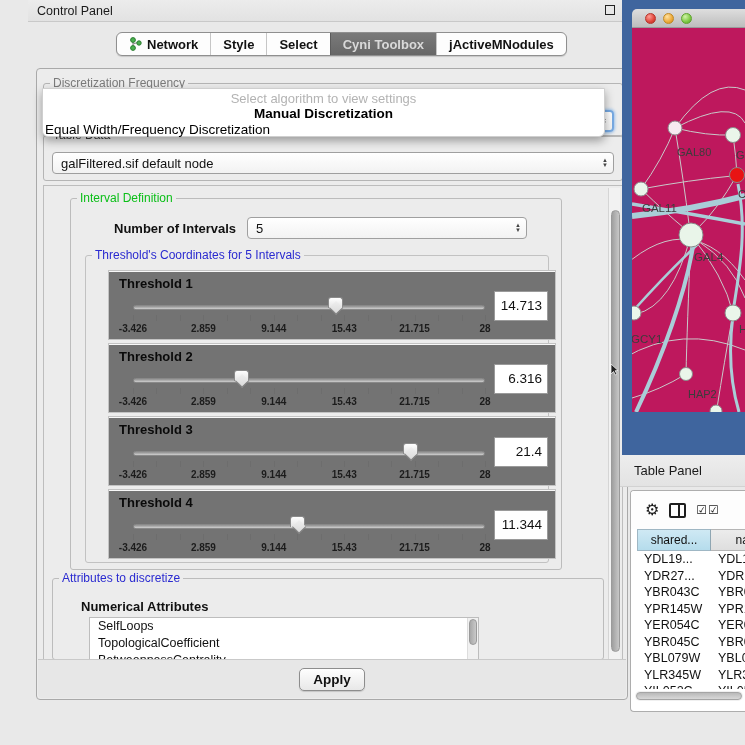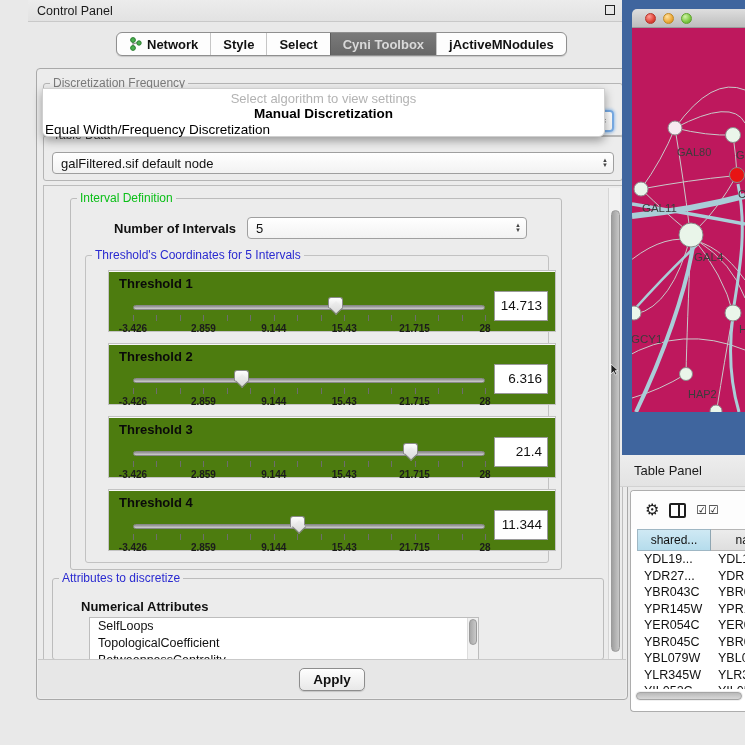--- a/index.html
+++ b/index.html
@@ -45,21 +45,21 @@
   .popup .ph { text-align:center; color:#b3b3b3; font-size:13px; padding-top:2px; }
   .popup .opt { font-size:13.5px; padding:0 2px; line-height:16px; color:#000; }
   .popup .opt.bold { font-weight:bold;text-align:center; }
 
   
   .scrollpane { position:absolute; left:6px; top:116px; width:580px; height:478px; border:1px solid #bdbdbd; background:#ececec; }
   .vscroll { position:absolute; right:2px; top:2px; width:12px; height:472px; background:#f2f2f2; border-left:1px solid #d5d5d5; }
   .vthumb { position:absolute; left:1.5px; width:9px; border-radius:5px; background:linear-gradient(90deg,#9f9f9f,#c7c7c7); border:1px solid #9a9a9a; }
 
   
-  .threshold { position:absolute; left:22px; width:448px; height:62px; background:#4d7c0f; border:1px solid #c3c3c3; box-shadow:inset 0 1px 0 #f8f8f8; }
+  .threshold { position:absolute; left:22px; width:448px; height:70px; background:#737373; border:1px solid #c3c3c3; box-shadow:inset 0 1px 0 #f8f8f8; }
   .threshold .ttitle { position:absolute; left:10px; top:5px; font-size:13px; font-weight:bold; color:#0a0a0a; }
   .slider { position:absolute; left:24px; top:26px; width:352px; height:40px; }
   .track { position:absolute; left:0; top:8px; width:100%; height:5px; border-radius:3px; background:linear-gradient(#8f8f8f,#cfcfcf); border:1px solid #898989; }
   .ticks { position:absolute; left:0; top:18px; width:100%; height:7px; }
   .tick { position:absolute; top:0; width:1px; height:6px; background:#6d6d6d; }
   .tick-labels { position:absolute; left:0; top:26px; width:100%; height:12px; }
   .tick-label { position:absolute; transform:translateX(-50%); font-size:10px; font-weight:bold; color:#1c1c1c; white-space:nowrap; }
   .thumb { position:absolute; top:0; width:15px; height:11px; border:1px solid #8a8a8a; border-bottom:none; border-radius:3px 3px 0 0; background:linear-gradient(#fefefe,#e3e3e3); z-index:3; }
   .thumb::after { content:""; position:absolute; left:2.1px; top:5.4px; width:9.2px; height:9.2px; transform:rotate(45deg); background:linear-gradient(135deg,#efefef,#dadada); border-right:1px solid #8a8a8a; border-bottom:1px solid #8a8a8a; }
   .valbox { position:absolute; right:7px; top:20px; width:54px; height:30px; background:#fff; border:1px solid #9a9a9a; font-size:13.5px; text-align:right; line-height:28px; padding-right:5px; }

